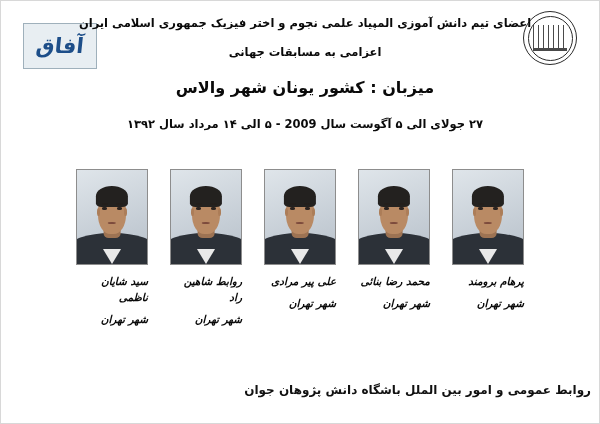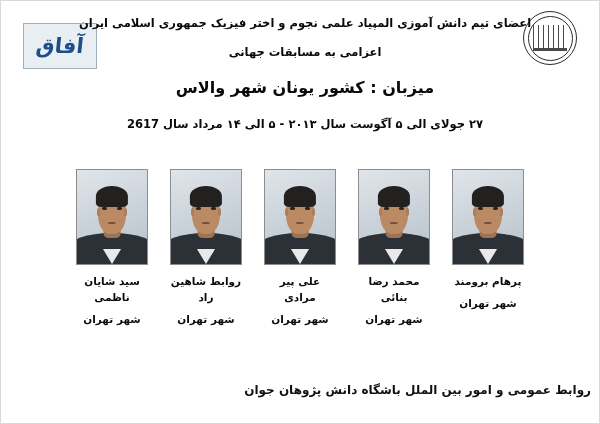--- a/index.html
+++ b/index.html
@@ -111,21 +111,22 @@
     right: 0;
     top: 168px;
     display: flex;
     flex-direction: row-reverse;
     justify-content: center;
     gap: 22px;
     direction: rtl;
   }
   .person {
     width: 72px;
-    text-align: center;
+    text-align: right;
+    font-style: italic;
   }
   .photo {
     width: 72px;
     height: 96px;
     border: 1px solid #8d8d8d;
     box-sizing: border-box;
     position: relative;
     overflow: hidden;
     background: #cfd6dc;
   }
@@ -269,21 +270,21 @@
     <div class="logo-right">
       <div class="seal">
         <div class="seal-inner"></div>
       </div>
     </div>
 
     <div class="title-block">
       <div class="t-line t1">اعضای تیم دانش آموزی المپیاد علمی نجوم و اختر فیزیک جمهوری اسلامی ایران</div>
       <div class="t-line t2">اعزامی به مسابقات جهانی</div>
       <div class="t-line t3">میزبان : کشور یونان شهر والاس</div>
-      <div class="t-line t4">۲۷ جولای الی ۵ آگوست  سال ۲۰۱۳ - ۵ الی ۱۴ مرداد سال 2617</div>
+      <div class="t-line t4">۲۷ جولای الی ۵ آگوست  سال 2009 - ۵ الی ۱۴ مرداد سال ۱۳۹۲</div>
     </div>
   </div>
 
   <div class="people">
 
     <div class="person">
       <div class="photo">
         <div class="bg"></div>
           <div class="shoulders"></div>
           <div class="collar"></div>

